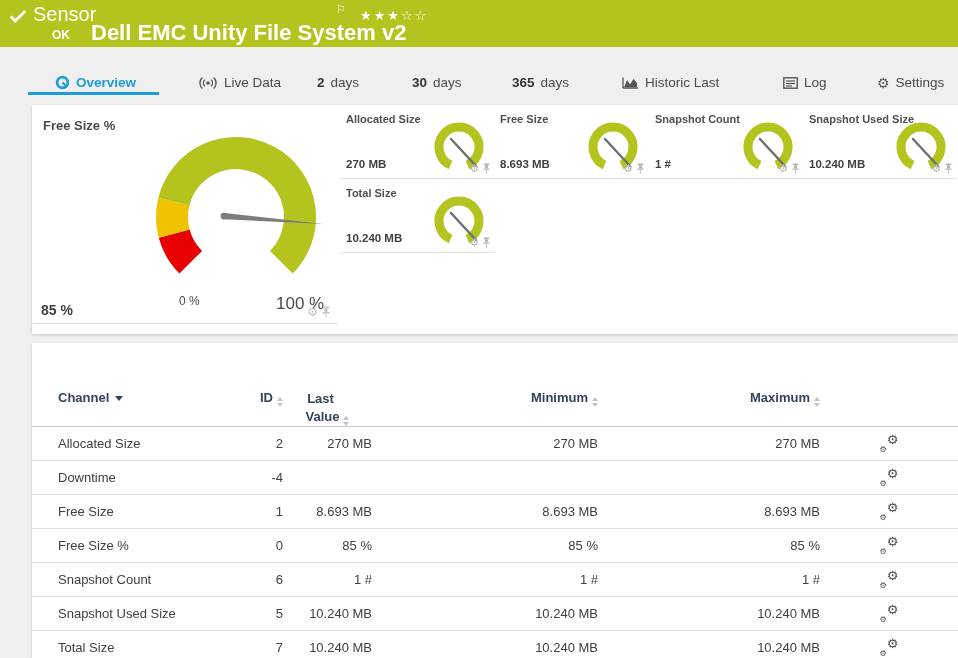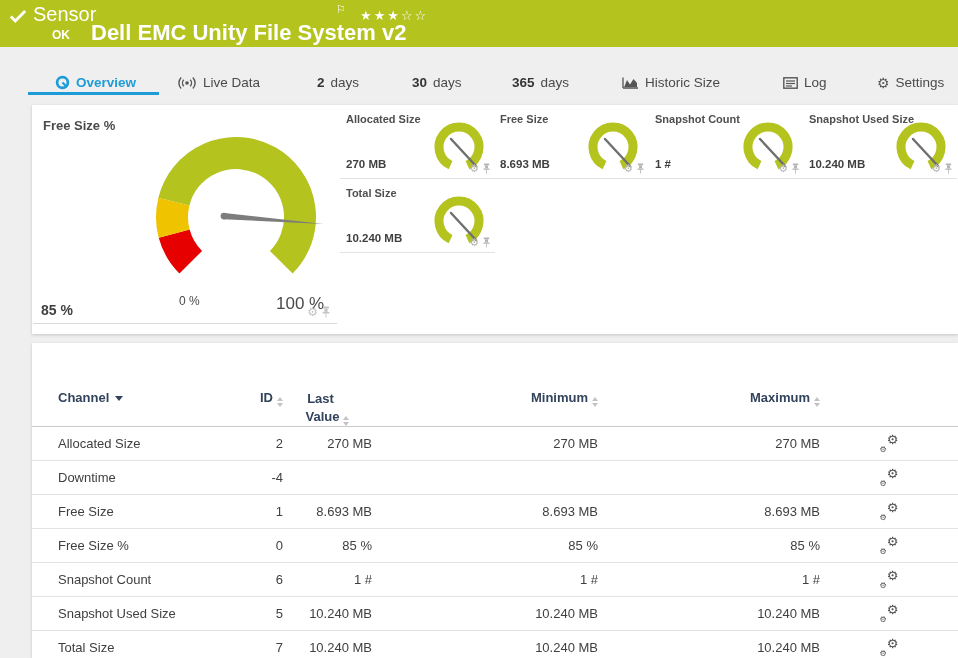--- a/index.html
+++ b/index.html
@@ -86,21 +86,21 @@
   <div class="tabbar">
     <div class="tab active" style="left:55px">
       <span class="ticon">
         <svg width="15" height="15" viewBox="0 0 15 15">
             <circle cx="7.5" cy="7.5" r="5.4" fill="none" stroke="#1e9cd7" stroke-width="2.7"></circle>
             <line x1="7.5" y1="7.5" x2="12" y2="12" stroke="#1e9cd7" stroke-width="2.2"></line>
           </svg>
       </span>
       <span>Overview</span>
     </div>
-    <div class="tab" style="left:177px">
+    <div class="tab" style="left:198px">
       <span class="ticon">
         <svg width="20" height="14" viewBox="0 0 20 14">
             <circle cx="10" cy="7" r="1.8" fill="#555"></circle>
             <path d="M6.8 3.8 a4.6 4.6 0 0 0 0 6.4" fill="none" stroke="#555" stroke-width="1.4"></path>
             <path d="M13.2 3.8 a4.6 4.6 0 0 1 0 6.4" fill="none" stroke="#555" stroke-width="1.4"></path>
             <path d="M4.2 1.4 a8 8 0 0 0 0 11.2" fill="none" stroke="#555" stroke-width="1.4"></path>
             <path d="M15.8 1.4 a8 8 0 0 1 0 11.2" fill="none" stroke="#555" stroke-width="1.4"></path>
           </svg>
       </span>
       <span>Live Data</span>
@@ -117,21 +117,21 @@
       <b>365</b>
         <span>days</span>
     </div>
     <div class="tab" style="left:622px">
       <span class="ticon">
         <svg width="17" height="13" viewBox="0 0 17 13">
             <path d="M1 12 V1.5 M1 12 H16" stroke="#555" stroke-width="1.3" fill="none"></path>
             <path d="M2.2 11 L5 4 L8 8.5 L11.5 3 L15 7 V11 Z" fill="#555"></path>
           </svg>
       </span>
-      <span>Historic Size</span>
+      <span>Historic Last</span>
     </div>
     <div class="tab" style="left:783px">
       <span class="ticon">
         <svg width="15" height="12" viewBox="0 0 15 12">
             <rect x="0.8" y="0.8" width="13.4" height="10.4" fill="none" stroke="#555" stroke-width="1.4"></rect>
             <line x1="3" y1="4" x2="12" y2="4" stroke="#555" stroke-width="1.2"></line>
             <line x1="3" y1="6.5" x2="12" y2="6.5" stroke="#555" stroke-width="1.2"></line>
             <line x1="3" y1="9" x2="9" y2="9" stroke="#555" stroke-width="1.2"></line>
           </svg>
       </span>

